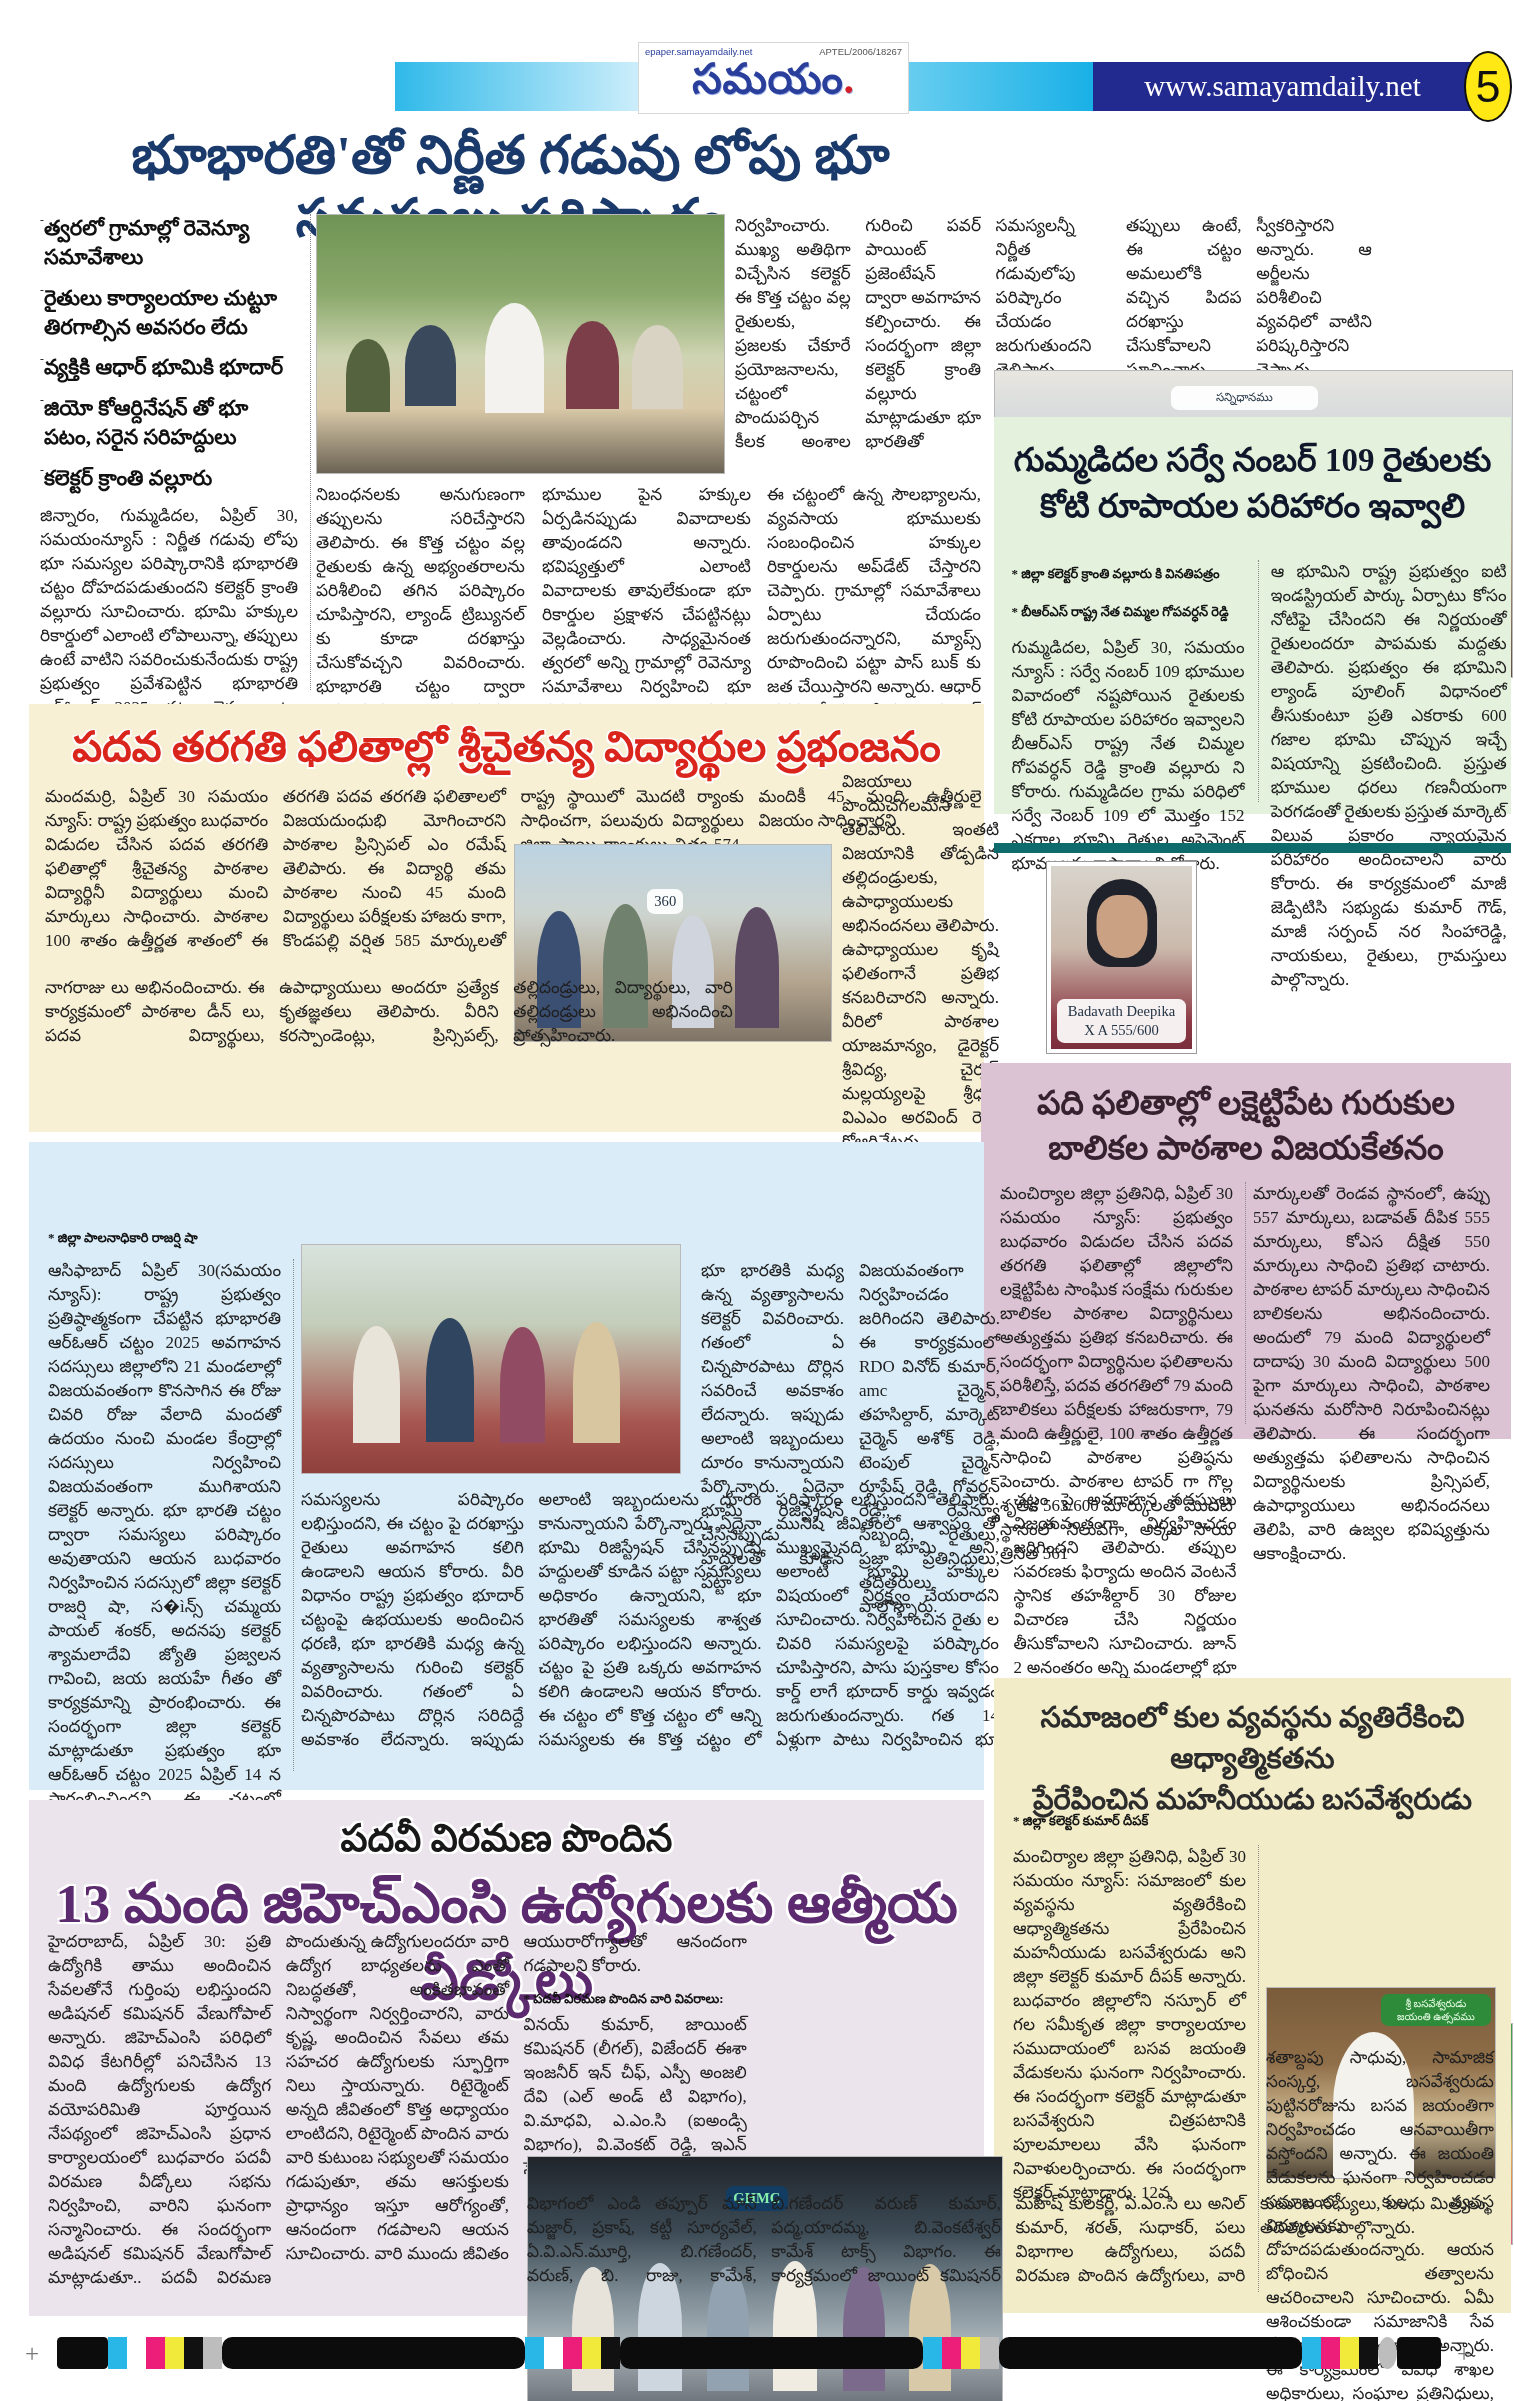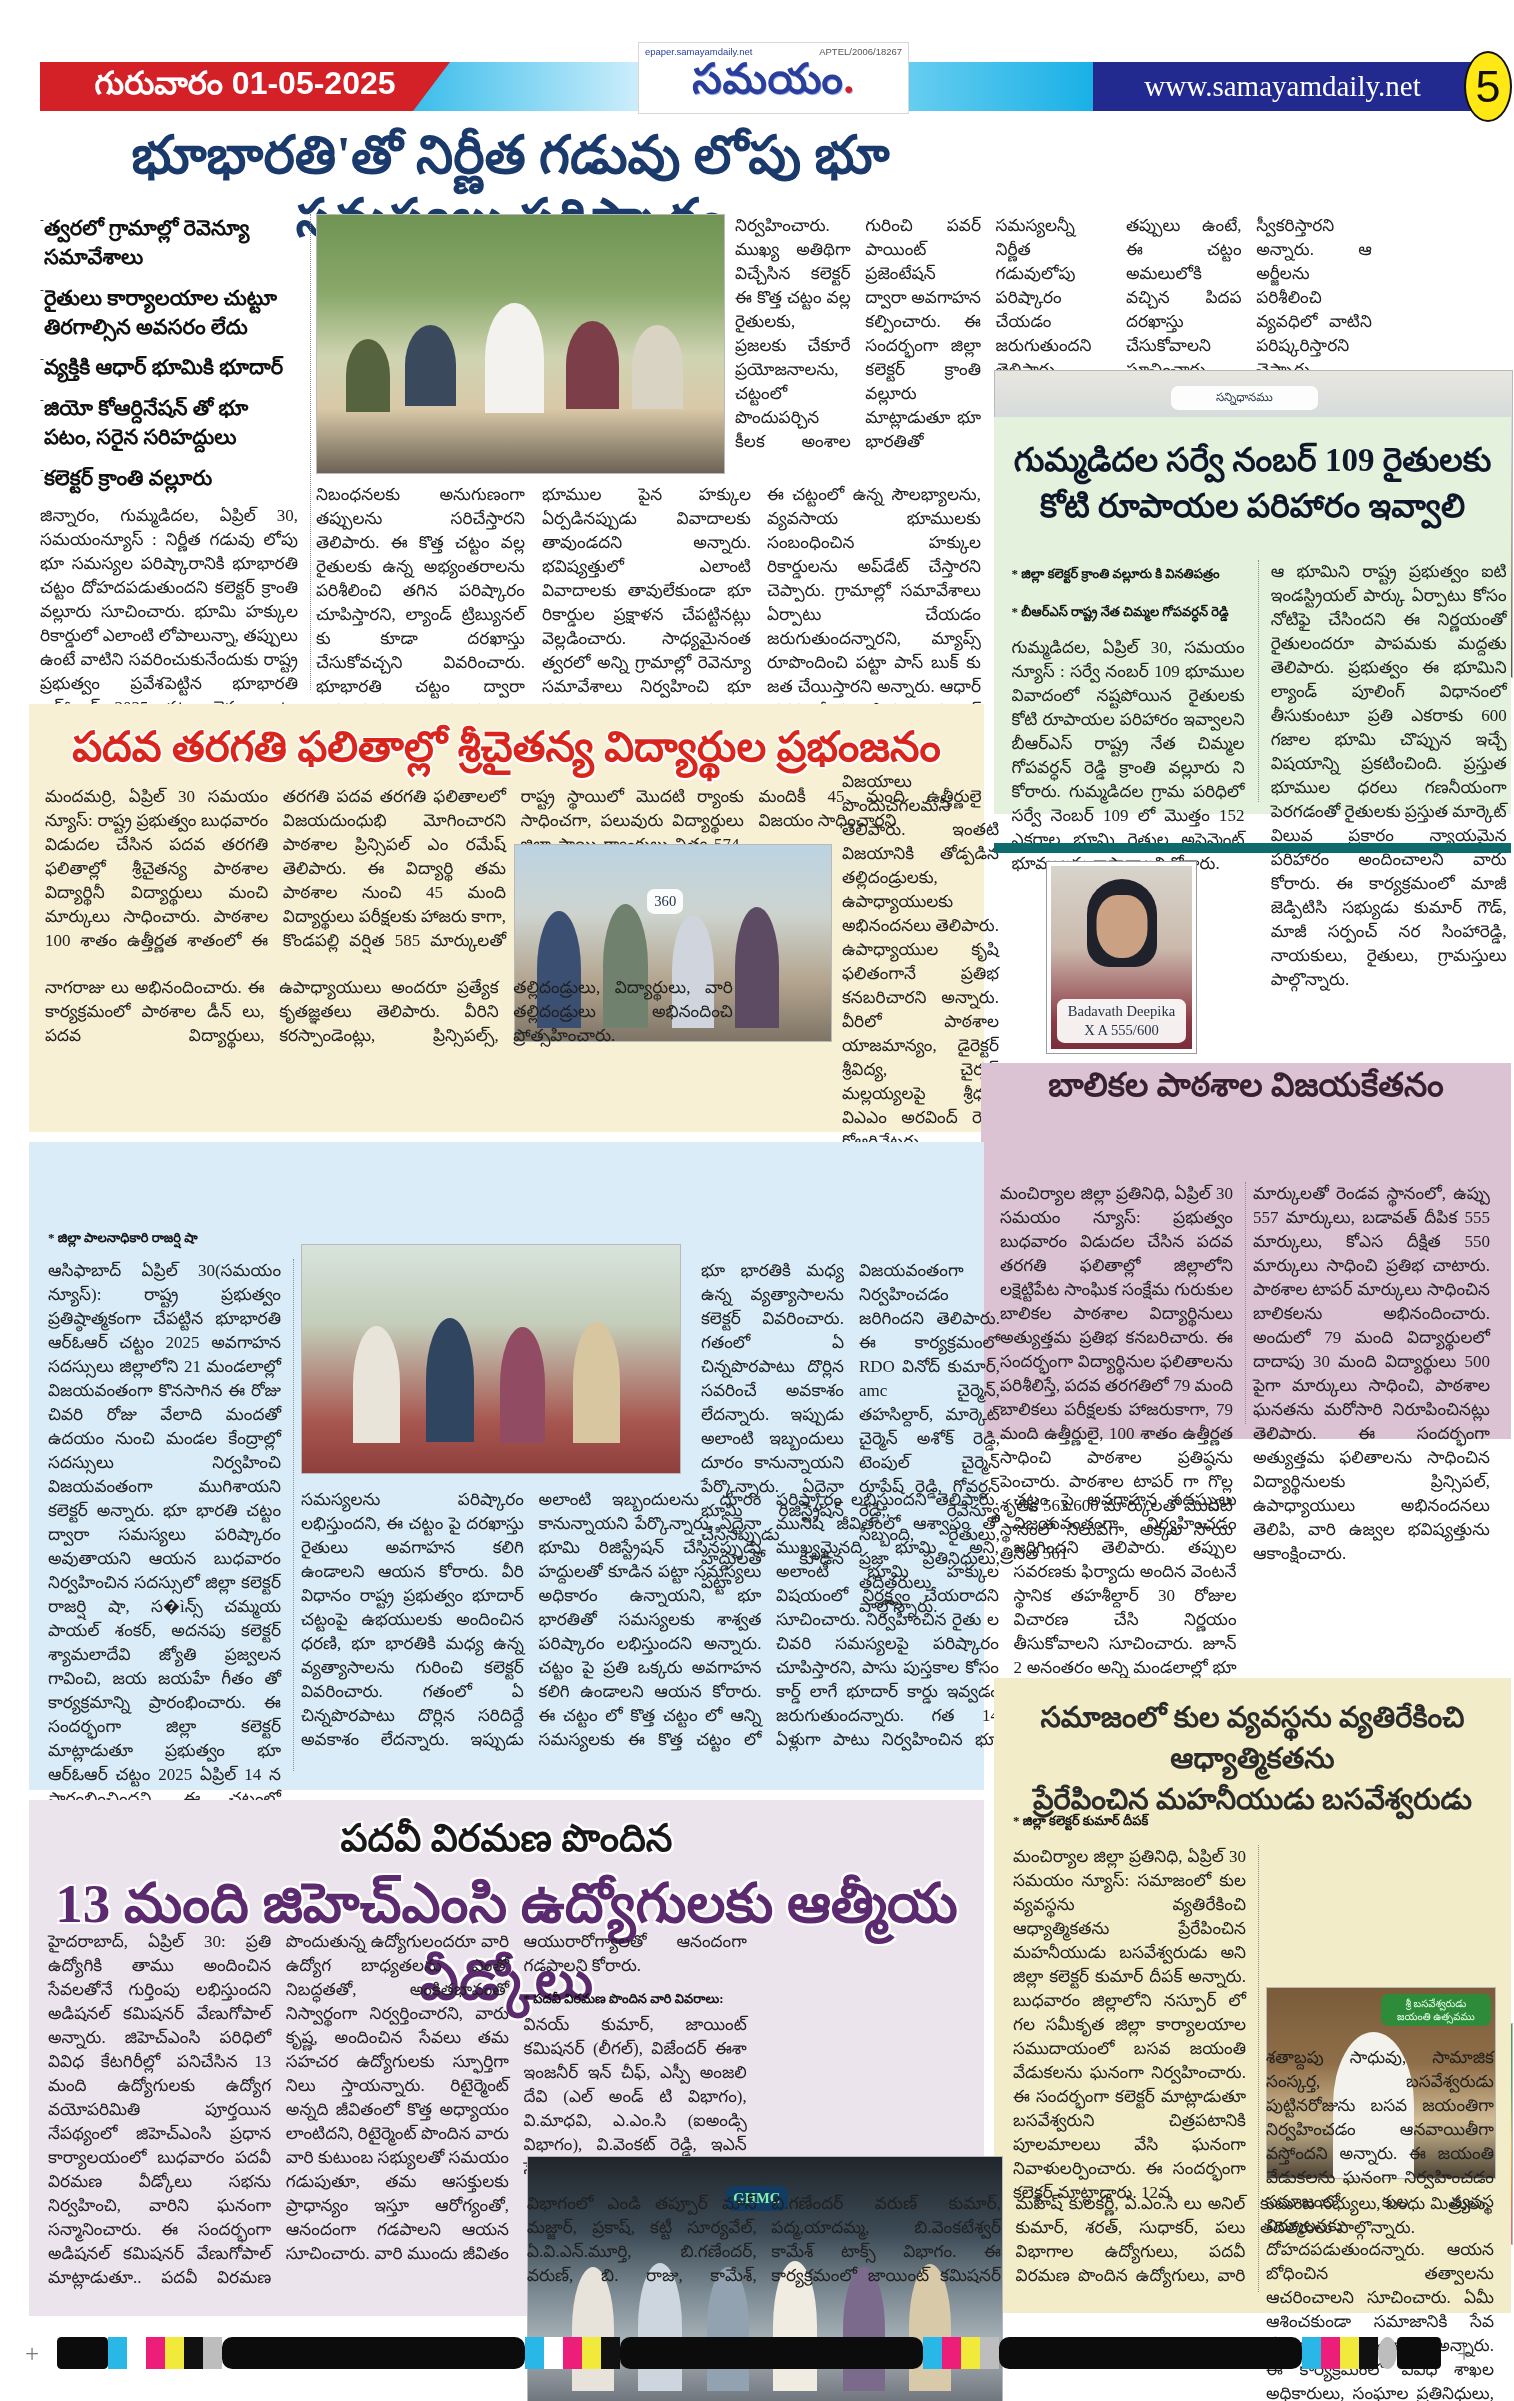--- a/index.html
+++ b/index.html
@@ -74,23 +74,20 @@
   .c-c{background:#29b7e8;} .c-m{background:#ec1e79;} .c-y{background:#f2ea3a;}
   .c-k{background:#111;} .c-g{background:#bdbdbd;} .c-w{background:#fff;}
   .cropmark{color:#777;font-size:25px;line-height:25px;}
 </style>
 </head>
 <body>
 
 <div id="page">
 
   <div class="abs cyan-band" style="left:395px;top:62px;width:699px;height:49px;"></div>
-  <div class="abs date-band sans" style="left:40px;top:62px;width:410px;height:49px;">
-    <span>గురువారం 01-05-2025</span>
-  </div>
   <div class="abs url-band" style="left:1093px;top:62px;width:379px;height:49px;">
     <span>www.samayamdaily.net</span>
   </div>
   <div class="abs logo-box" style="left:638px;top:42px;width:269px;height:70px;">
     <div class="logo-small sans">
       <span>epaper.samayamdaily.net</span>
       <span style="color:#555;">APTEL/2006/18267</span>
     </div>
     <div class="logo-main"><span>సమయం</span><span class="logo-dot">.</span></div>
   </div>
@@ -187,20 +184,21 @@
       <div class="girl-hair"></div>
       <div class="girl-face"></div>
       <div class="chip" style="left:5.9px;bottom:5.9px;right:5.9px;">
         <span>Badavath Deepika</span><br>
         <span>X A</span> <span>555/600</span>
       </div>
     </div>
   </div>
 
   <div class="abs bg-pink" style="left:981px;top:1063px;width:530px;height:376px;">
+    <div class="head-pink" style="margin-top:17.6px;">పది ఫలితాల్లో లక్షెట్టిపేట గురుకుల</div>
     <div class="head-pink">బాలికల పాఠశాల విజయకేతనం</div>
     <div class="abs body-txt dotted-r" style="left:19px;top:119px;width:233px;height:242px;">మంచిర్యాల జిల్లా ప్రతినిధి, ఏప్రిల్ 30 సమయం న్యూస్: ప్రభుత్వం బుధవారం విడుదల చేసిన పదవ తరగతి ఫలితాల్లో జిల్లాలోని లక్షెట్టిపేట సాంఘిక సంక్షేమ గురుకుల బాలికల పాఠశాల విద్యార్థినులు అత్యుత్తమ ప్రతిభ కనబరిచారు. ఈ సందర్భంగా విద్యార్థినుల ఫలితాలను పరిశీలిస్తే, పదవ తరగతిలో 79 మంది బాలికలు పరీక్షలకు హాజరుకాగా, 79 మంది ఉత్తీర్ణులై, 100 శాతం ఉత్తీర్ణత సాధించి పాఠశాల ప్రతిష్ఠను పెంచారు. పాఠశాల టాపర్ గా గొల్ల శృతిక 563/600 మార్కులతో మొదటి స్థానంలో నిలువగా, అక్కల సాయి త్రినిత 561</div>
     <div class="abs body-txt" style="left:272px;top:119px;width:237px;height:242px;">మార్కులతో రెండవ స్థానంలో, ఉప్పు 557 మార్కులు, బడావత్ దీపిక 555 మార్కులు, కోఎస దీక్షిత 550 మార్కులు సాధించి ప్రతిభ చాటారు. పాఠశాల టాపర్ మార్కులు సాధించిన బాలికలను అభినందించారు. అందులో 79 మంది విద్యార్థులలో దాదాపు 30 మంది విద్యార్థులు 500 పైగా మార్కులు సాధించి, పాఠశాల ఘనతను మరోసారి నిరూపించినట్లు తెలిపారు. ఈ సందర్భంగా అత్యుత్తమ ఫలితాలను సాధించిన విద్యార్థినులకు ప్రిన్సిపల్, ఉపాధ్యాయులు అభినందనలు తెలిపి, వారి ఉజ్వల భవిష్యత్తును ఆకాంక్షించారు.</div>
   </div>
 
   <div class="abs bg-lblue" style="left:29px;top:1142px;width:955px;height:648px;">
     <div class="abs subhead" style="left:19px;top:82px;width:242px;">* <span>జిల్లా పాలనాధికారి రాజర్షి షా</span></div>
     <div class="abs body-txt dotted-r" style="left:19px;top:117px;width:233px;height:512px;">ఆసిఫాబాద్ ఏప్రిల్ 30(సమయం న్యూస్): రాష్ట్ర ప్రభుత్వం ప్రతిష్ఠాత్మకంగా చేపట్టిన భూభారతి ఆర్ఓఆర్ చట్టం 2025 అవగాహన సదస్సులు జిల్లాలోని 21 మండలాల్లో విజయవంతంగా కొనసాగిన ఈ రోజు చివరి రోజు వేలాది మందతో ఉదయం నుంచి మండల కేంద్రాల్లో సదస్సులు నిర్వహించి విజయవంతంగా ముగిశాయని కలెక్టర్ అన్నారు. భూ భారతి చట్టం ద్వారా సమస్యలు పరిష్కారం అవుతాయని ఆయన బుధవారం నిర్వహించిన సదస్సులో జిల్లా కలెక్టర్ రాజర్షి షా, స�ìన్స్ చమ్మయ పాయల్ శంకర్, అదనపు కలెక్టర్ శ్యామలాదేవి జ్యోతి ప్రజ్వలన గావించి, జయ జయహే గీతం తో కార్యక్రమాన్ని ప్రారంభించారు. ఈ సందర్భంగా జిల్లా కలెక్టర్ మాట్లాడుతూ ప్రభుత్వం భూ ఆర్ఓఆర్ చట్టం 2025 ఏప్రిల్ 14 న ప్రారంభించిందని, ఈ చట్టంలో అంశాల ద్వారా రైతు భూ</div>
     <div class="abs photo ph-stage" style="left:272px;top:102px;width:378px;height:228px;">
       <div class="ph-person" style="left:51px;top:81px;width:47px;height:117px;background:#e8e4da;"></div>

